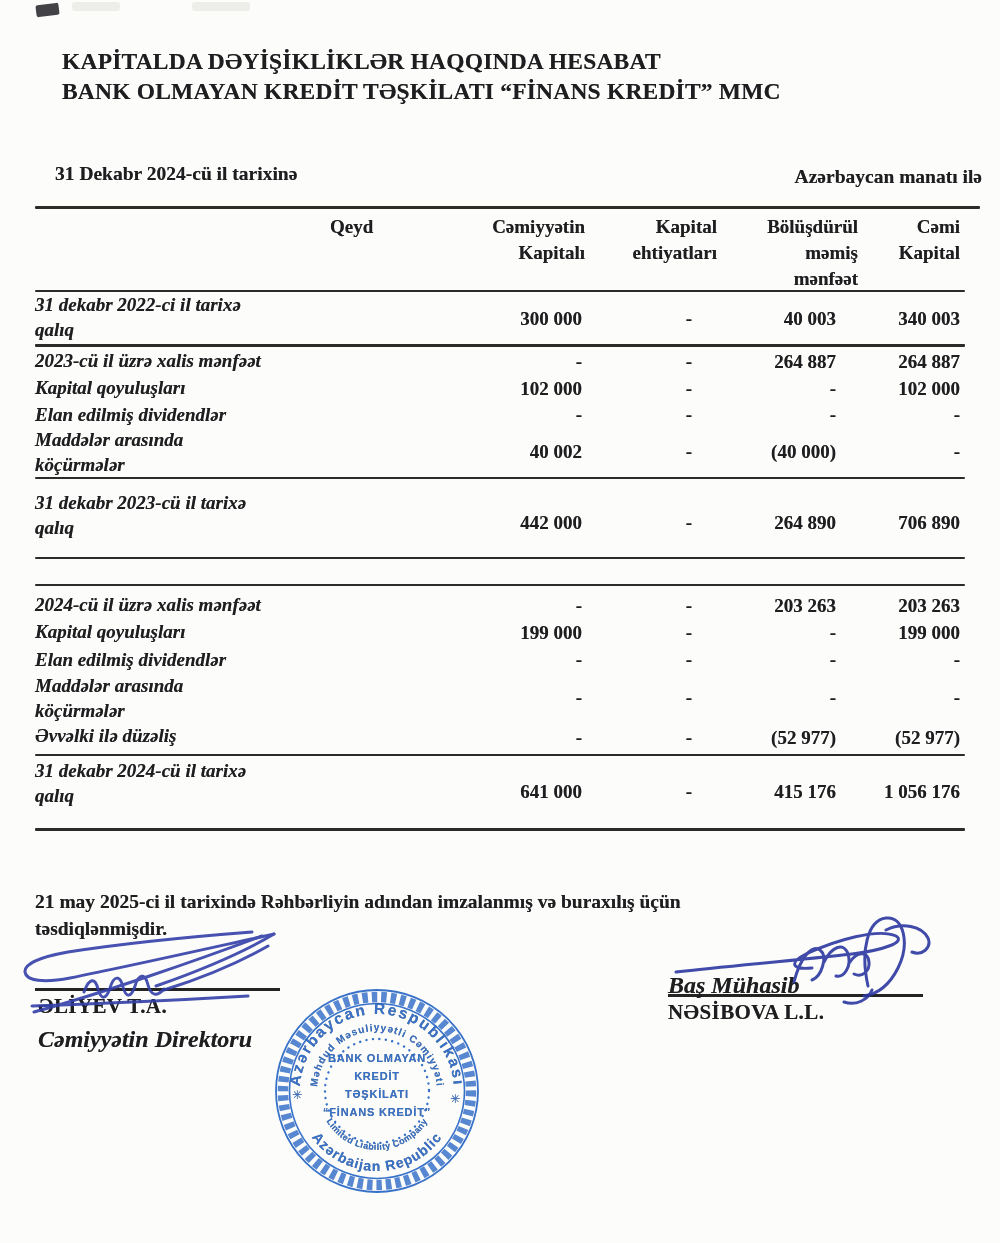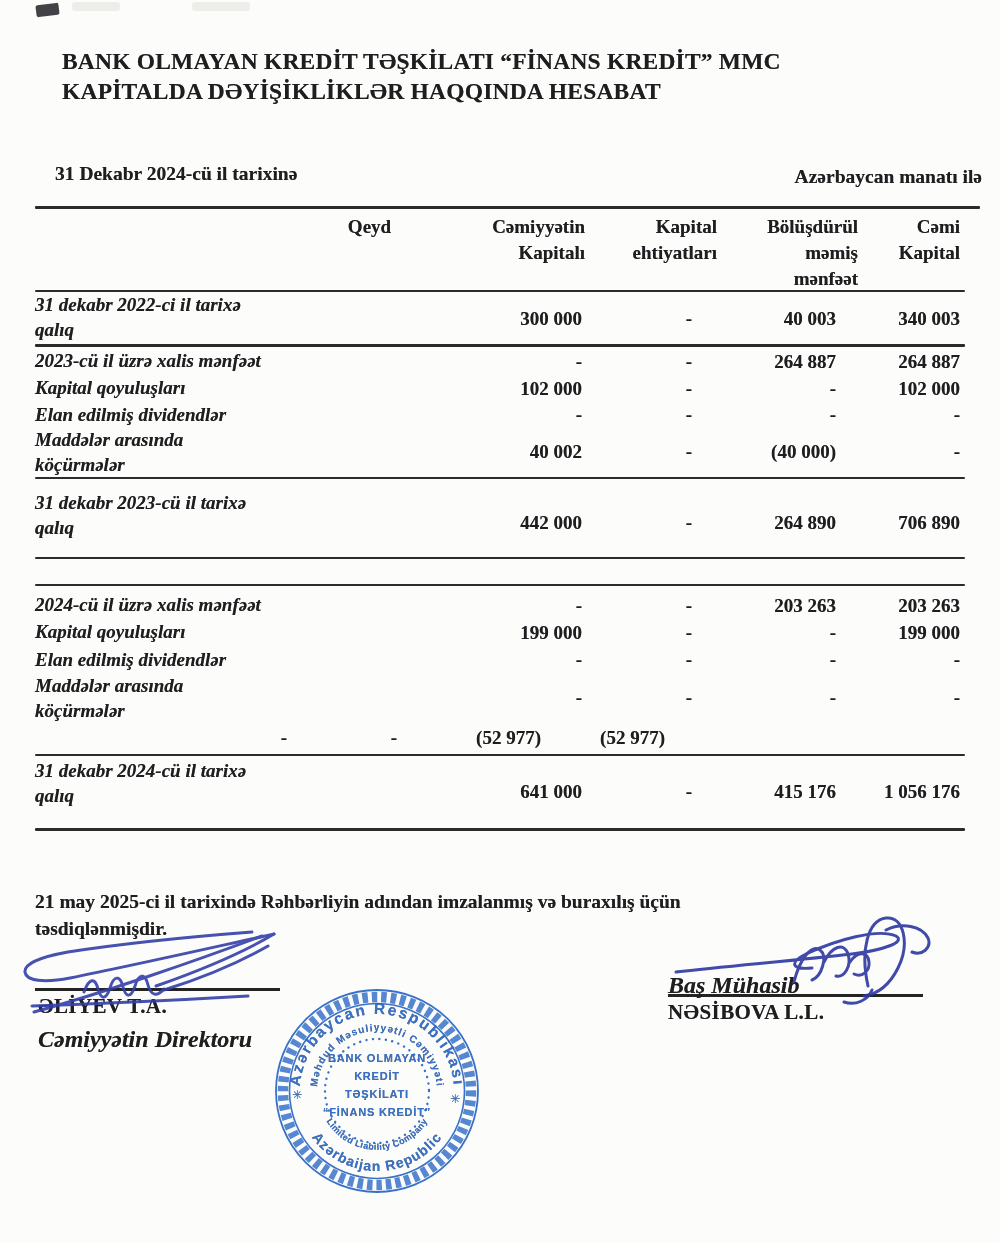--- a/index.html
+++ b/index.html
@@ -30,21 +30,21 @@
   .c.niz  { width:170px; text-align:right; padding-right:3px;  box-sizing:border-box; }
   .c.eht  { width:132px; text-align:right; padding-right:25px; box-sizing:border-box; }
   .c.bol  { width:141px; text-align:right; padding-right:22px; box-sizing:border-box; }
   .c.cemi { width:102px; text-align:right; }
 
   .thead { position:absolute; left:35px; top:212px; width:925px; display:flex;
     align-items:flex-start; font-size:19px; }
   .thead .hc { line-height:26px; padding-top:2px; }
   .thead .hc span { display:block; }
   .hc.lab  { width:295px; }
-  .hc.qeyd { width:85px;  text-align:center; padding-right:6px; box-sizing:border-box; }
+  .hc.qeyd { width:85px;  text-align:left; padding-right:6px; box-sizing:border-box; }
   .hc.niz  { width:170px; text-align:right; }
   .hc.eht  { width:132px; text-align:right; }
   .hc.bol  { width:141px; text-align:right; }
   .hc.cemi { width:102px; text-align:right; }
 
   .footer-note { position:absolute; left:35px; top:888px; width:830px;
     font-size:19.5px; line-height:27px; }
   .footer-note span { display:block; }
 
   .sig-line { position:absolute; background:#242425; }
@@ -68,22 +68,22 @@
 </head>
 <body>
 
 <div class="page">
 
   <div class="mark-tl"></div>
   <div class="streak" style="left:72px;width:48px;"></div>
   <div class="streak" style="left:192px;width:58px;"></div>
 
   <div class="title">
+    <div>KAPİTALDA DƏYİŞİKLİKLƏR HAQQINDA HESABAT</div>
     <div>BANK OLMAYAN KREDİT TƏŞKİLATI “FİNANS KREDİT” MMC</div>
-    <div>KAPİTALDA DƏYİŞİKLİKLƏR HAQQINDA HESABAT</div>
   </div>
   <div class="dateline">31 Dekabr 2024-cü il tarixinə</div>
   <div class="currency">Azərbaycan manatı ilə</div>
 
   <div class="rule" style="top:206px;height:3px;width:945px;"></div>
   <div class="rule" style="top:290px;height:2px;"></div>
   <div class="rule" style="top:344px;height:3px;"></div>
   <div class="rule" style="top:477px;height:2px;"></div>
   <div class="rule" style="top:557px;height:2px;"></div>
   <div class="rule" style="top:584px;height:2px;"></div>
@@ -222,20 +222,23 @@
       <span>köçürmələr</span>
     </div>
     <div class="c qeyd"></div>
     <div class="c niz">-</div>
     <div class="c eht">-</div>
     <div class="c bol">-</div>
     <div class="c cemi">-</div>
   </div>
 
   <div class="trow" style="top:723px;height:30px;">
+    <div class="c lab">
+      <span>Əvvəlki ilə düzəliş</span>
+    </div>
     <div class="c qeyd"></div>
     <div class="c niz">-</div>
     <div class="c eht">-</div>
     <div class="c bol">(52 977)</div>
     <div class="c cemi">(52 977)</div>
   </div>
 
   <div class="trow" style="top:758px;height:68px;">
     <div class="c lab">
       <span>31 dekabr 2024-cü il tarixə</span>

